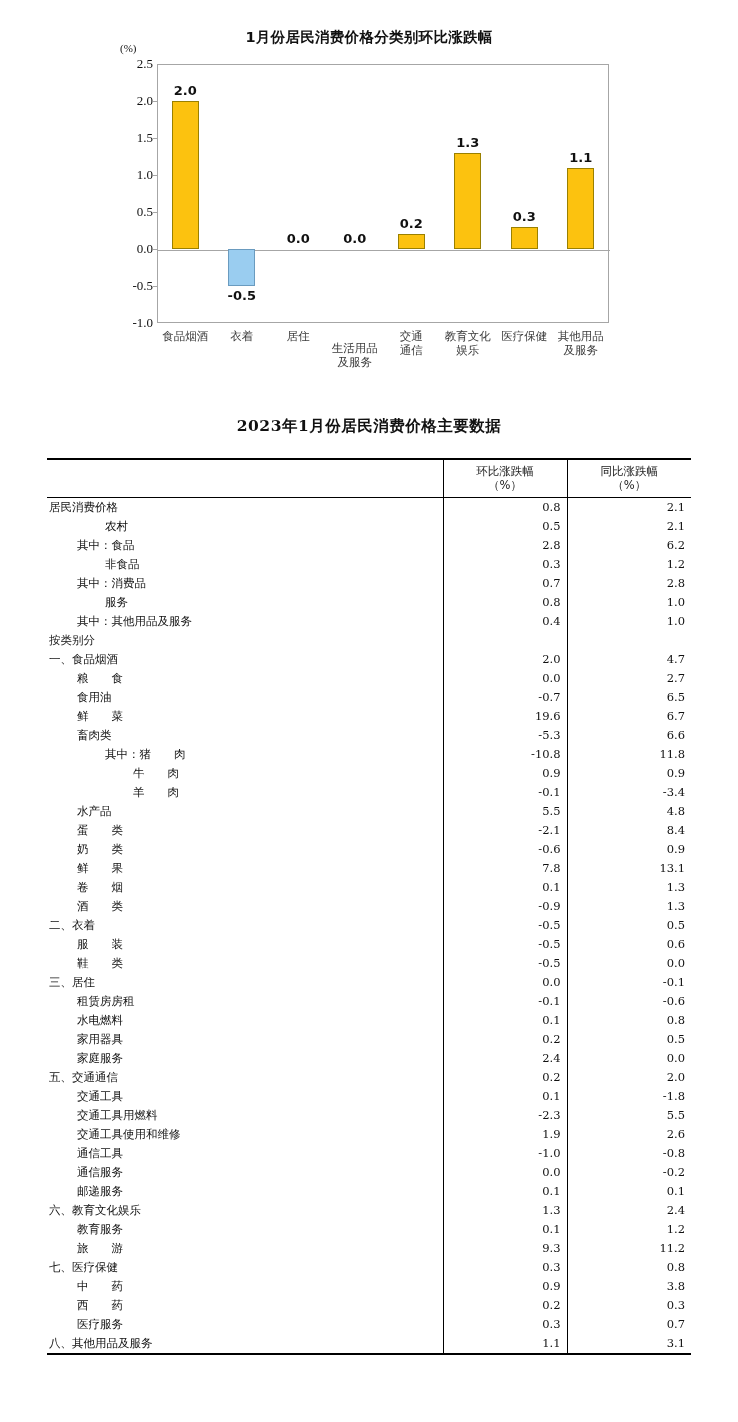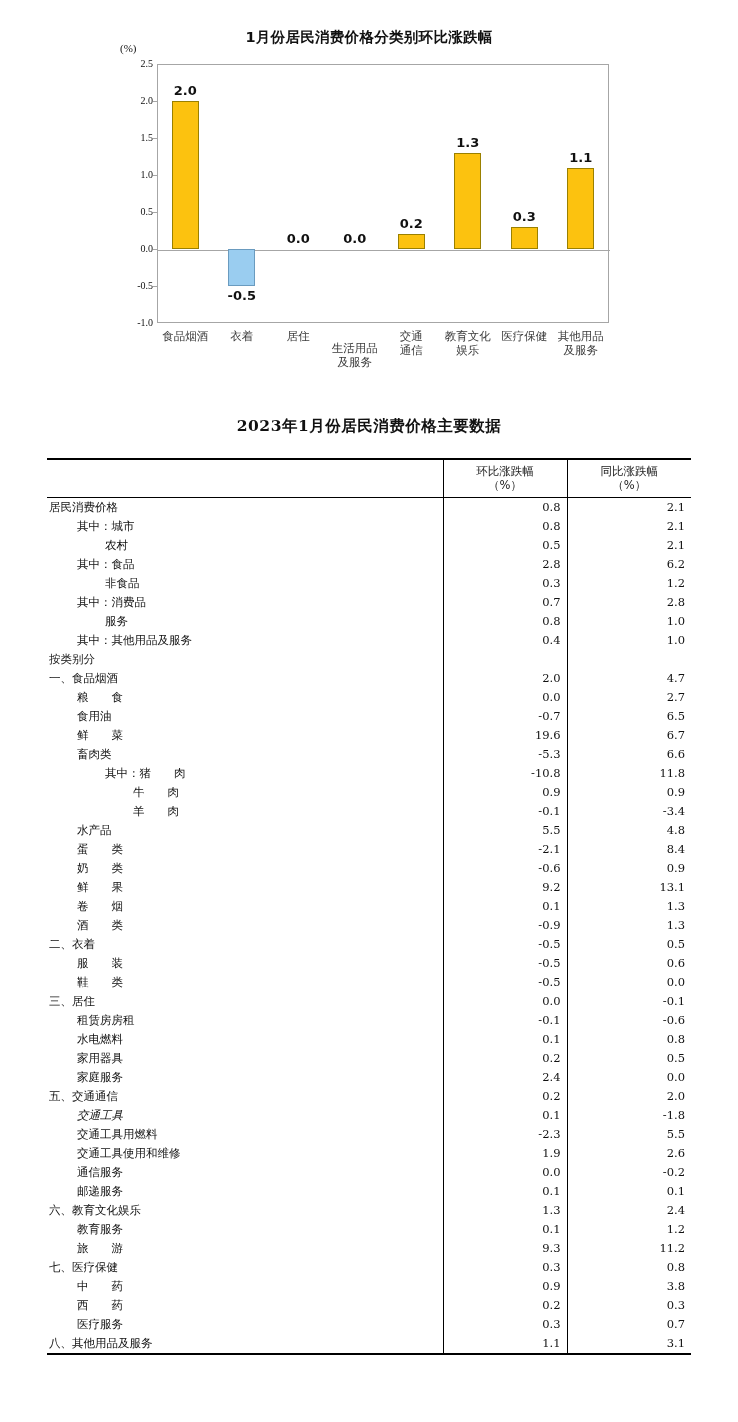--- a/index.html
+++ b/index.html
@@ -60,21 +60,21 @@
     width: 452px;
     height: 1px;
     background: #a6a6a6;
     top: 259px; 
   }
   .y-tick-label {
     position: absolute;
     right: 0;
     width: 44px;
     text-align: right;
-    font-size: 10px;
+    font-size: 13px;
     font-family: "Liberation Serif", serif;
     color: #111;
     line-height: 10px;
   }
   .y-tick-mark {
     position: absolute;
     left: -4px;
     width: 4px;
     height: 1px;
     background: #a6a6a6;
@@ -269,25 +269,20 @@
           </th>
         </tr>
       </thead>
       <tbody id="cpi-tbody">
           <tr>
             <td class="lbl" style="padding-left: 2px;">居民消费价格</td>
             <td class="v">0.8</td>
             <td class="v">2.1</td>
           </tr>
           <tr>
-            <td class="lbl" style="padding-left: 30px;">其中：城市</td>
-            <td class="v">0.8</td>
-            <td class="v">2.1</td>
-          </tr>
-          <tr>
             <td class="lbl" style="padding-left: 58px;">农村</td>
             <td class="v">0.5</td>
             <td class="v">2.1</td>
           </tr>
           <tr>
             <td class="lbl" style="padding-left: 30px;">其中：食品</td>
             <td class="v">2.8</td>
             <td class="v">6.2</td>
           </tr>
           <tr>
@@ -365,21 +360,21 @@
             <td class="v">-2.1</td>
             <td class="v">8.4</td>
           </tr>
           <tr>
             <td class="lbl" style="padding-left: 30px;">奶　　类</td>
             <td class="v">-0.6</td>
             <td class="v">0.9</td>
           </tr>
           <tr>
             <td class="lbl" style="padding-left: 30px;">鲜　　果</td>
-            <td class="v">9.2</td>
+            <td class="v">7.8</td>
             <td class="v">13.1</td>
           </tr>
           <tr>
             <td class="lbl" style="padding-left: 30px;">卷　　烟</td>
             <td class="v">0.1</td>
             <td class="v">1.3</td>
           </tr>
           <tr>
             <td class="lbl" style="padding-left: 30px;">酒　　类</td>
             <td class="v">-0.9</td>
@@ -424,33 +419,38 @@
             <td class="lbl" style="padding-left: 30px;">家庭服务</td>
             <td class="v">2.4</td>
             <td class="v">0.0</td>
           </tr>
           <tr>
             <td class="lbl" style="padding-left: 2px;">五、交通通信</td>
             <td class="v">0.2</td>
             <td class="v">2.0</td>
           </tr>
           <tr>
-            <td class="lbl" style="padding-left: 30px; font-style: italic;">交通工具</td>
+            <td class="lbl" style="padding-left: 30px;">交通工具</td>
             <td class="v">0.1</td>
             <td class="v">-1.8</td>
           </tr>
           <tr>
             <td class="lbl" style="padding-left: 30px;">交通工具用燃料</td>
             <td class="v">-2.3</td>
             <td class="v">5.5</td>
           </tr>
           <tr>
             <td class="lbl" style="padding-left: 30px;">交通工具使用和维修</td>
             <td class="v">1.9</td>
             <td class="v">2.6</td>
+          </tr>
+          <tr>
+            <td class="lbl" style="padding-left: 30px;">通信工具</td>
+            <td class="v">-1.0</td>
+            <td class="v">-0.8</td>
           </tr>
           <tr>
             <td class="lbl" style="padding-left: 30px;">通信服务</td>
             <td class="v">0.0</td>
             <td class="v">-0.2</td>
           </tr>
           <tr>
             <td class="lbl" style="padding-left: 30px;">邮递服务</td>
             <td class="v">0.1</td>
             <td class="v">0.1</td>

